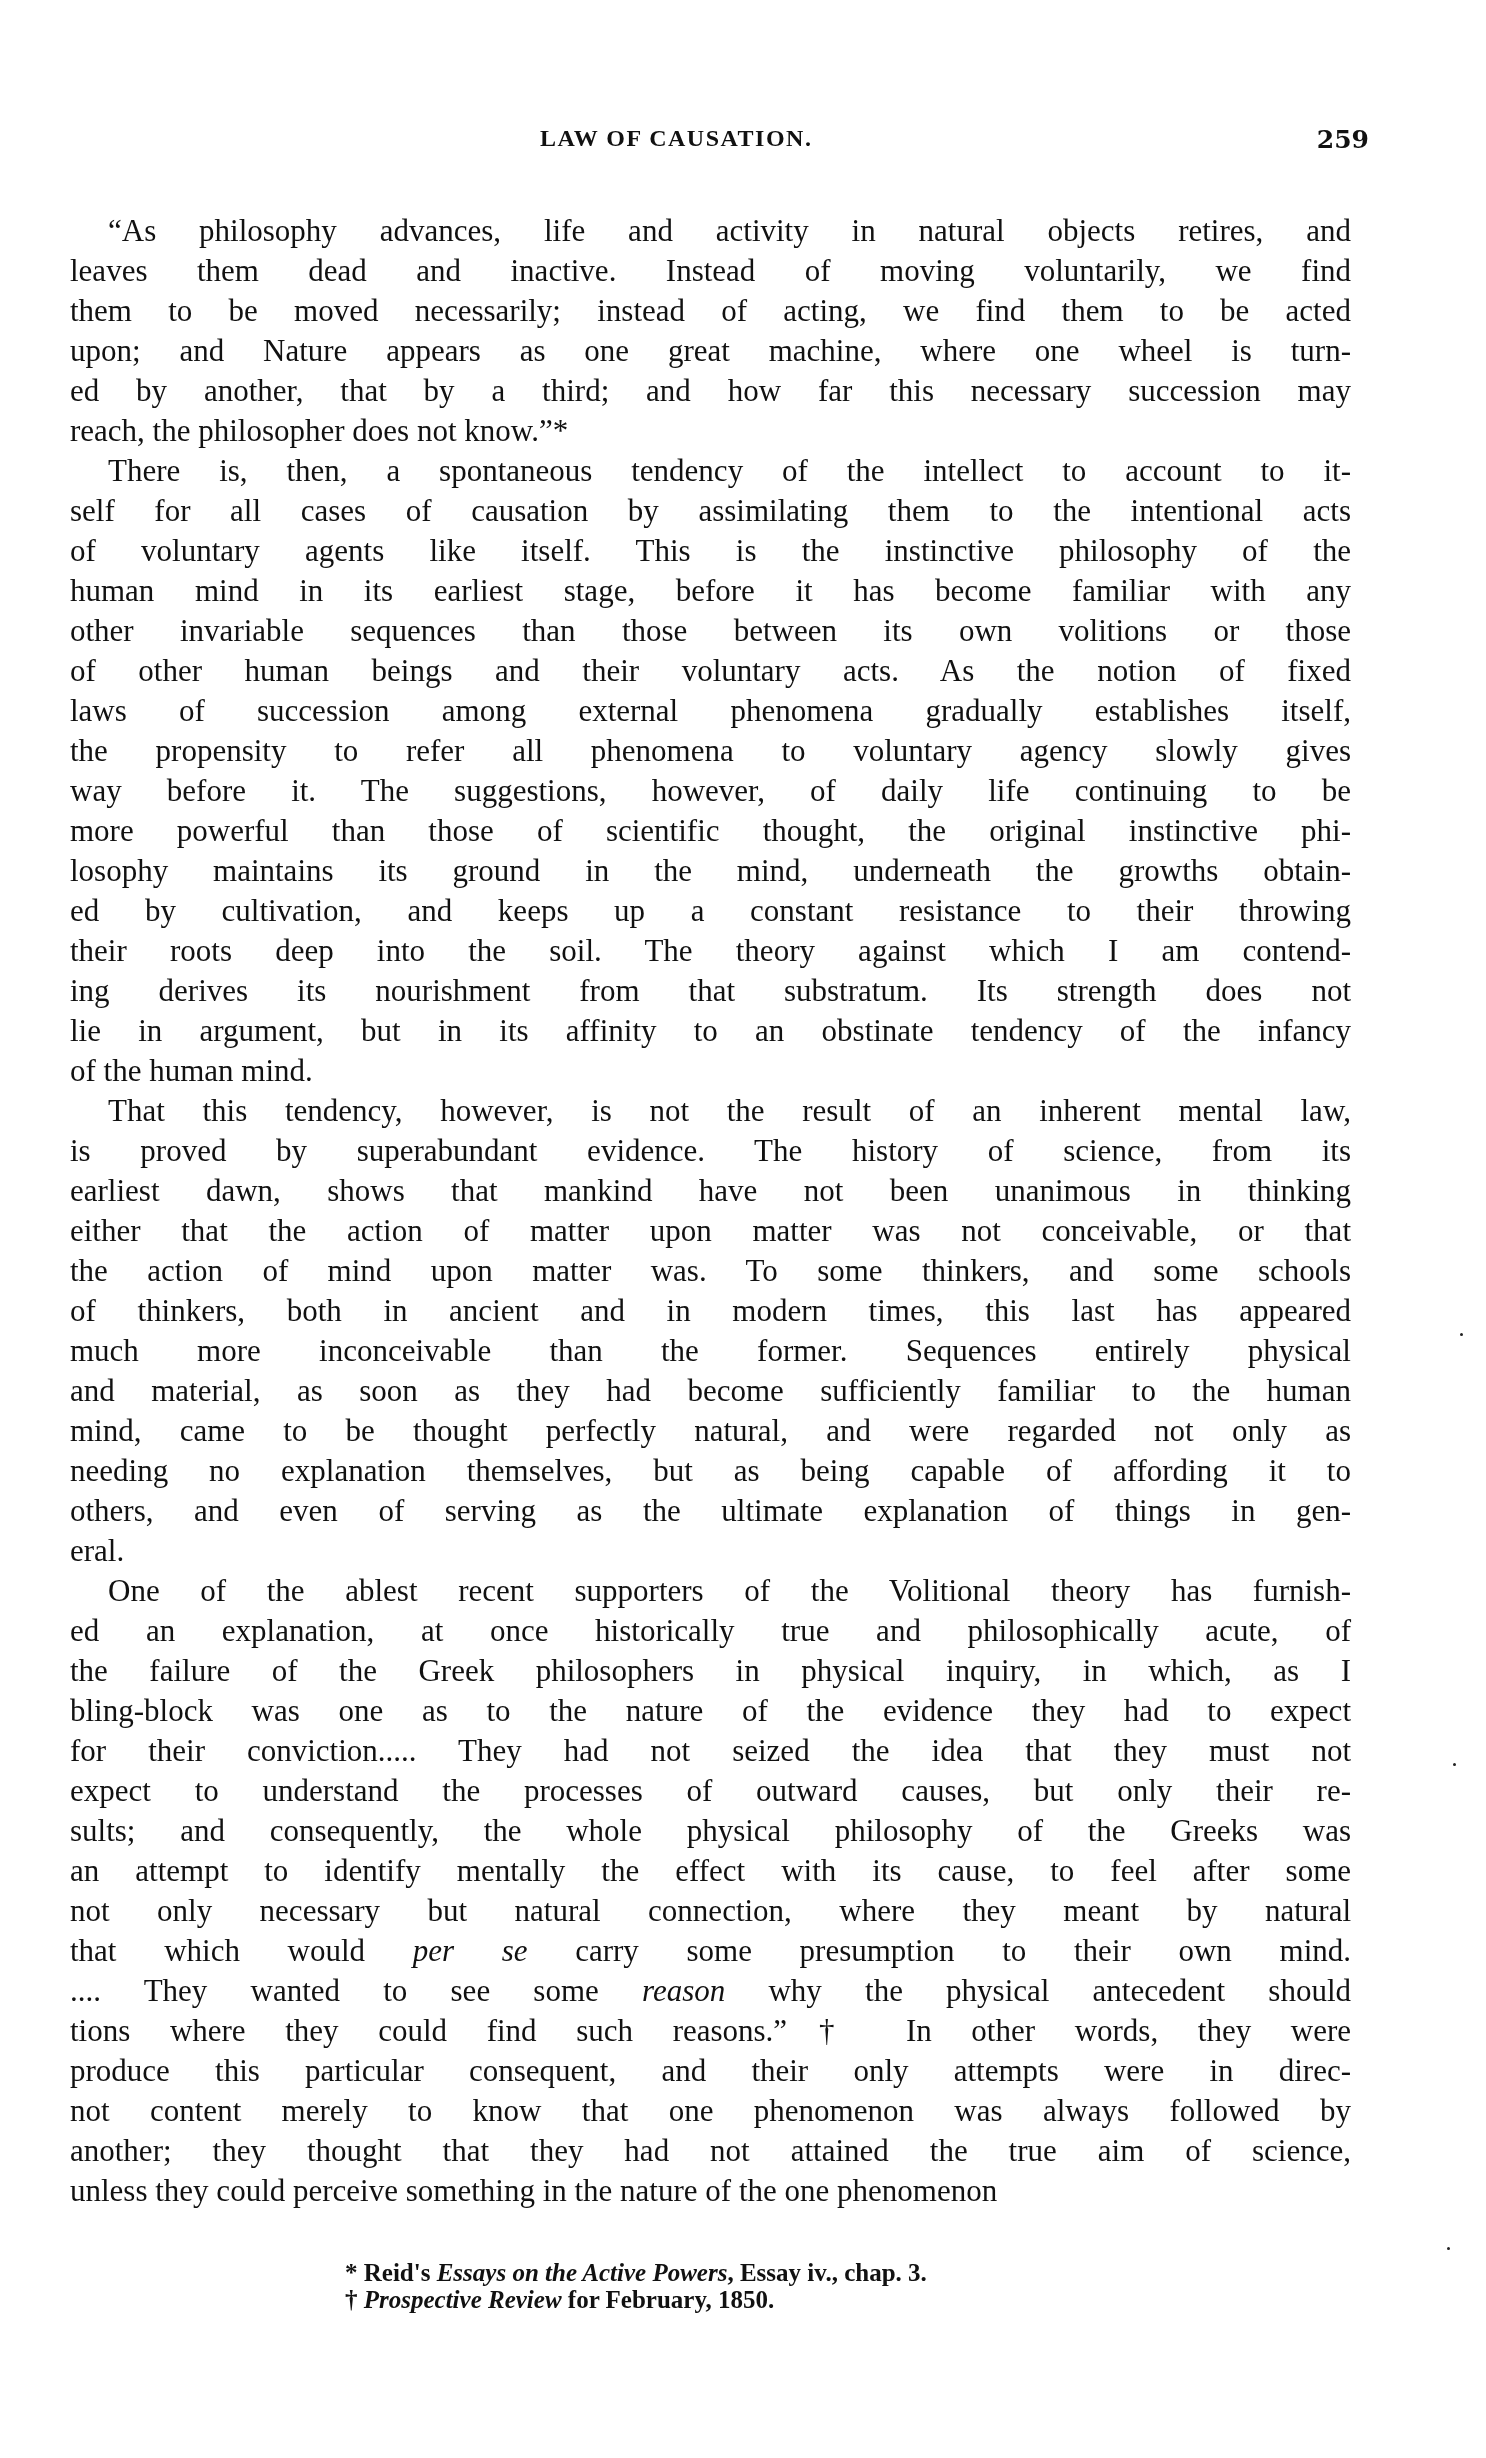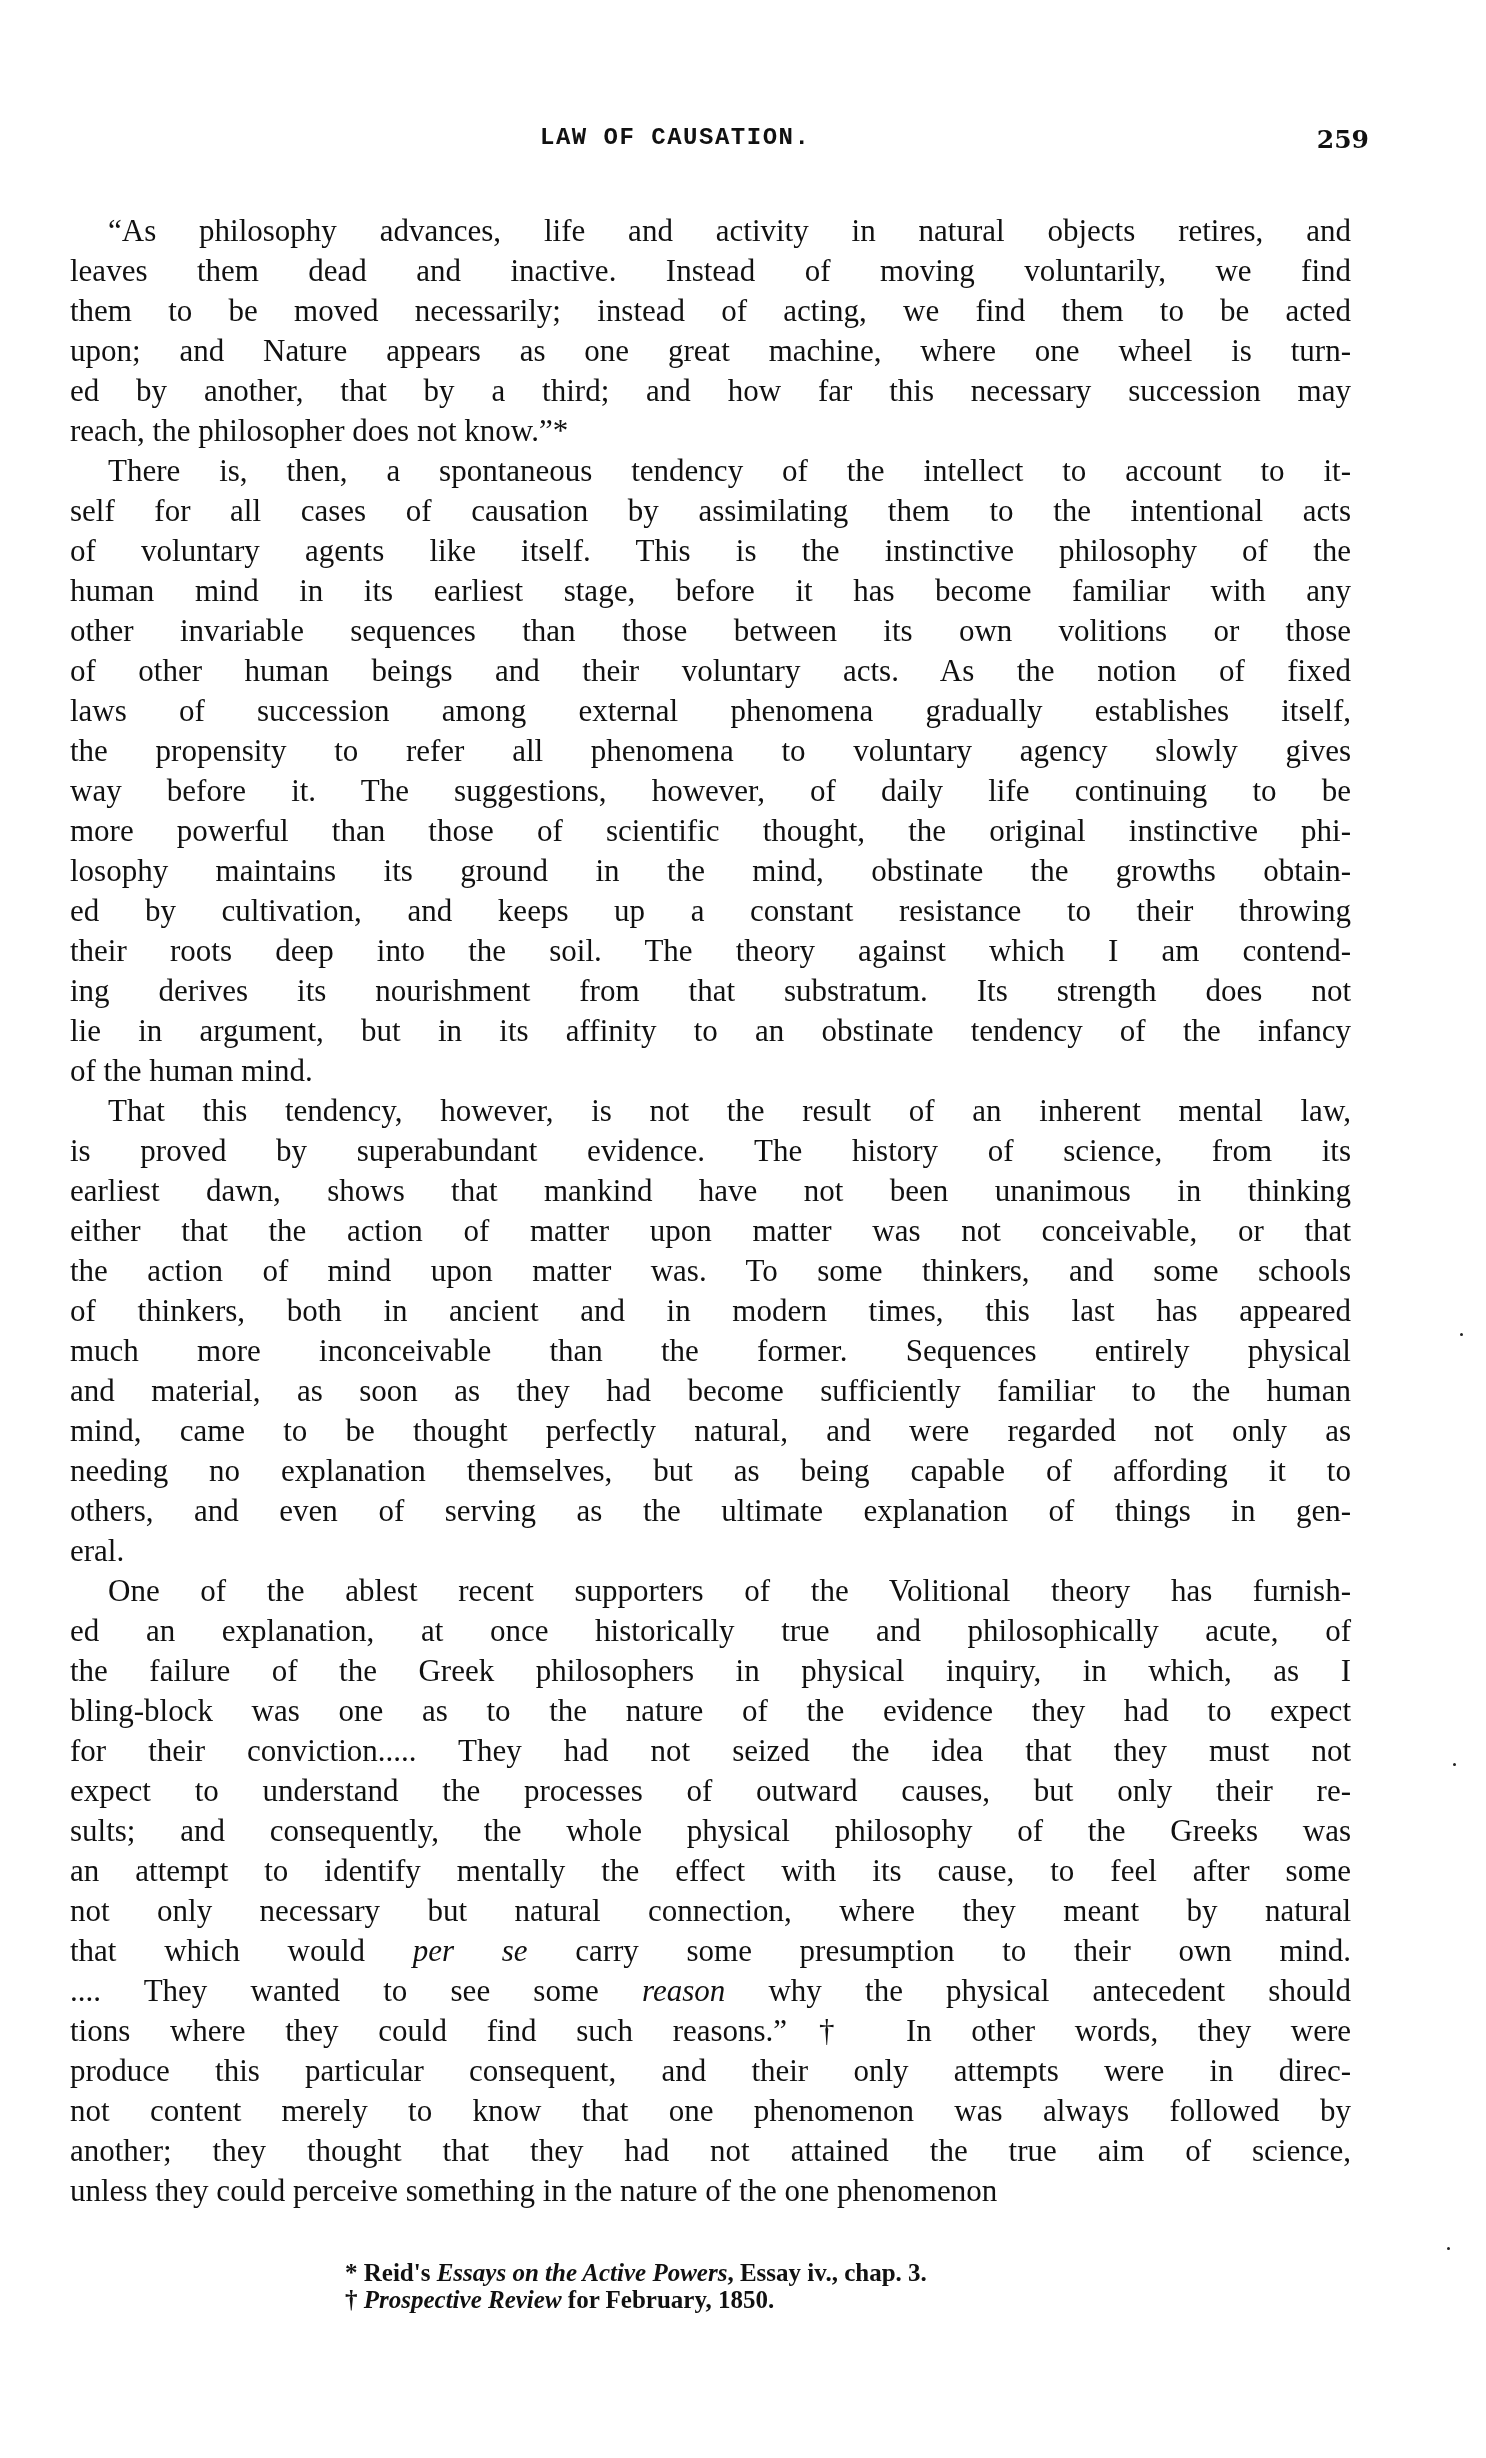--- a/index.html
+++ b/index.html
@@ -1,20 +1,20 @@
 <!DOCTYPE html>
 <html><head>
 <meta charset="utf-8">
 <style>
   html, body { margin: 0; padding: 0; background: #ffffff; }
   body { width: 1487px; height: 2459px; position: relative; overflow: hidden; color: #111; }
   .page { position: absolute; left: 0; top: 0; width: 1487px; height: 2459px; background: #fff; }
   .running-head {
     position: absolute; left: 540px; top: 123px; width: 370px; height: 30px;
-    font-family: Liberation Mono, monospace; font-weight: bold;
+    font-family: Liberation Serif, serif; font-weight: bold;
     font-size: 24px; letter-spacing: 1.5px; line-height: 30px; white-space: nowrap;
   }
   .page-number {
     position: absolute; left: 1307px; top: 125px; width: 62px; height: 30px; text-align: right;
     font-family: "DejaVu Serif", "Liberation Serif", serif; font-weight: bold;
     font-size: 25px; line-height: 30px; white-space: nowrap;
   }
   .body-text {
     position: absolute; left: 70px; top: 211px; width: 1281px;
     font-family: "Liberation Serif", "DejaVu Serif", serif;
@@ -56,21 +56,21 @@
         <span class="line indent">There is, then, a spontaneous tendency of the intellect to account to it-</span>
         <span class="line">self for all cases of causation by assimilating them to the intentional acts</span>
         <span class="line">of voluntary agents like itself.  This is the instinctive philosophy of the</span>
         <span class="line">human mind in its earliest stage, before it has become familiar with any</span>
         <span class="line">other invariable sequences than those between its own volitions or those</span>
         <span class="line">of other human beings and their voluntary acts.  As the notion of fixed</span>
         <span class="line">laws of succession among external phenomena gradually establishes itself,</span>
         <span class="line">the propensity to refer all phenomena to voluntary agency slowly gives</span>
         <span class="line">way before it.  The suggestions, however, of daily life continuing to be</span>
         <span class="line">more powerful than those of scientific thought, the original instinctive phi-</span>
-        <span class="line">losophy maintains its ground in the mind, obstinate the growths obtain-</span>
+        <span class="line">losophy maintains its ground in the mind, underneath the growths obtain-</span>
         <span class="line">ed by cultivation, and keeps up a constant resistance to their throwing</span>
         <span class="line">their roots deep into the soil.  The theory against which I am contend-</span>
         <span class="line">ing derives its nourishment from that substratum.  Its strength does not</span>
         <span class="line">lie in argument, but in its affinity to an obstinate tendency of the infancy</span>
         <span class="line last">of the human mind.</span>
       </div>
       <div>
         <span class="line indent">That this tendency, however, is not the result of an inherent mental law,</span>
         <span class="line">is proved by superabundant evidence.  The history of science, from its</span>
         <span class="line">earliest dawn, shows that mankind have not been unanimous in thinking</span>

